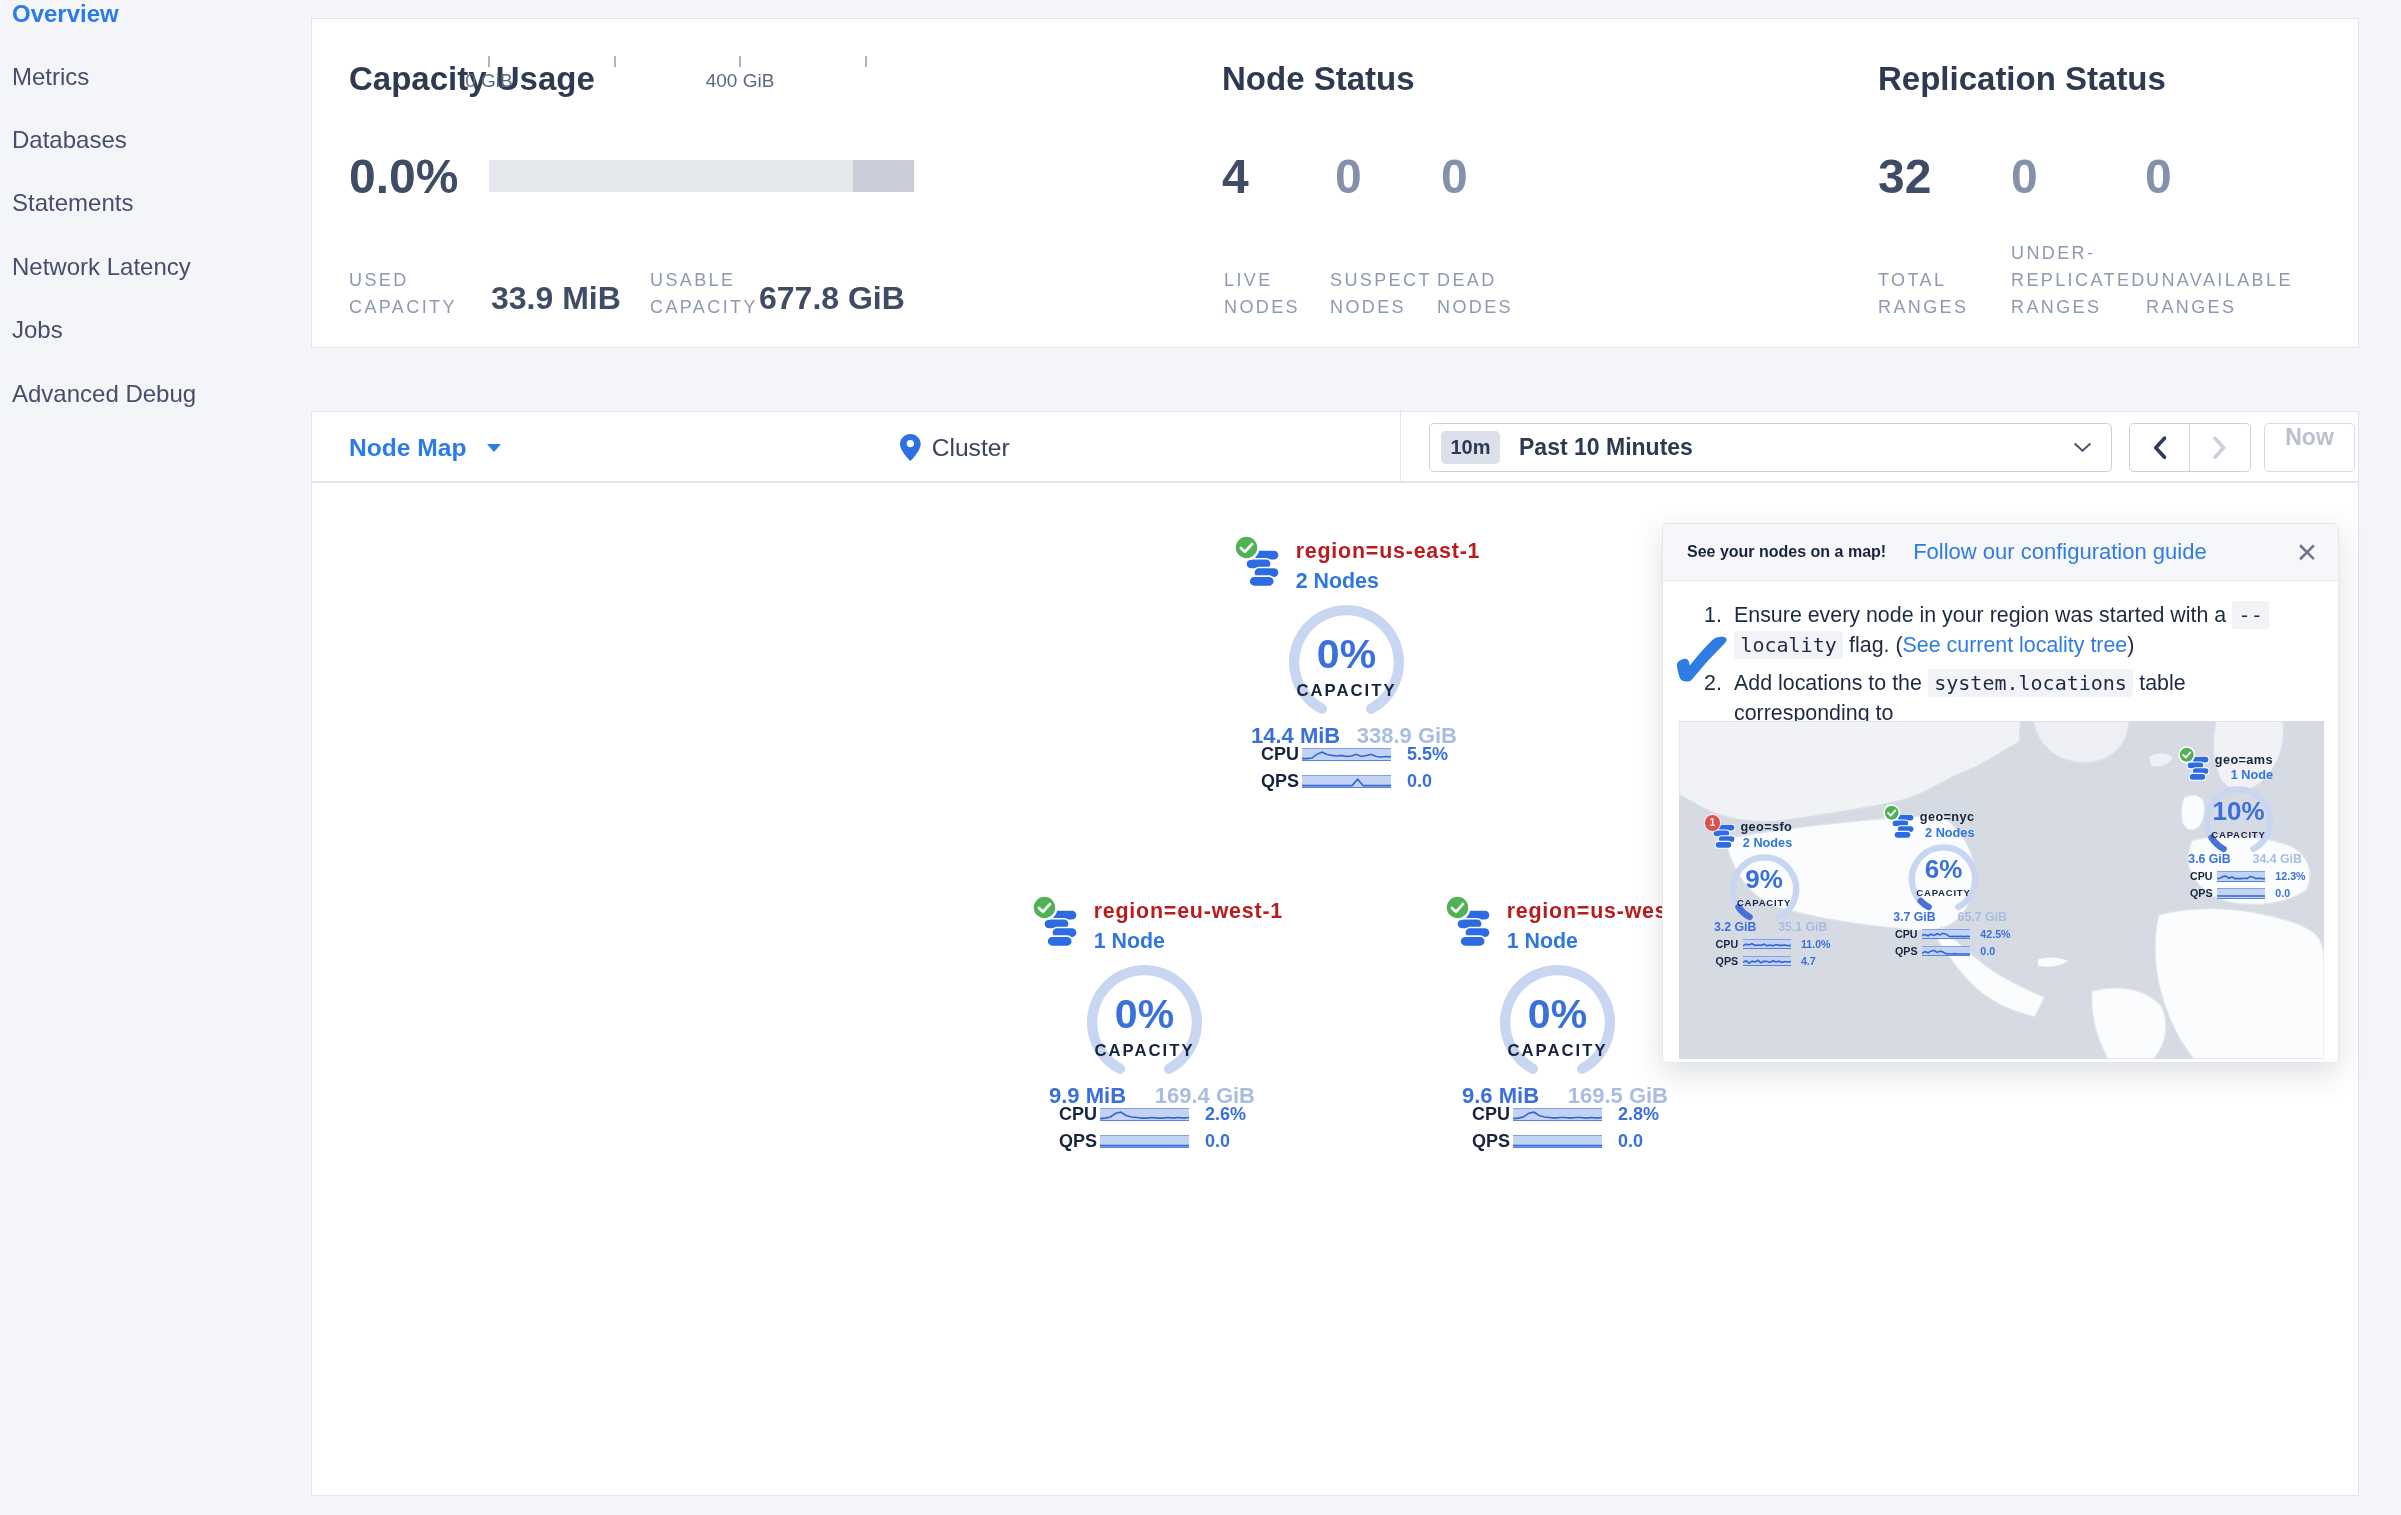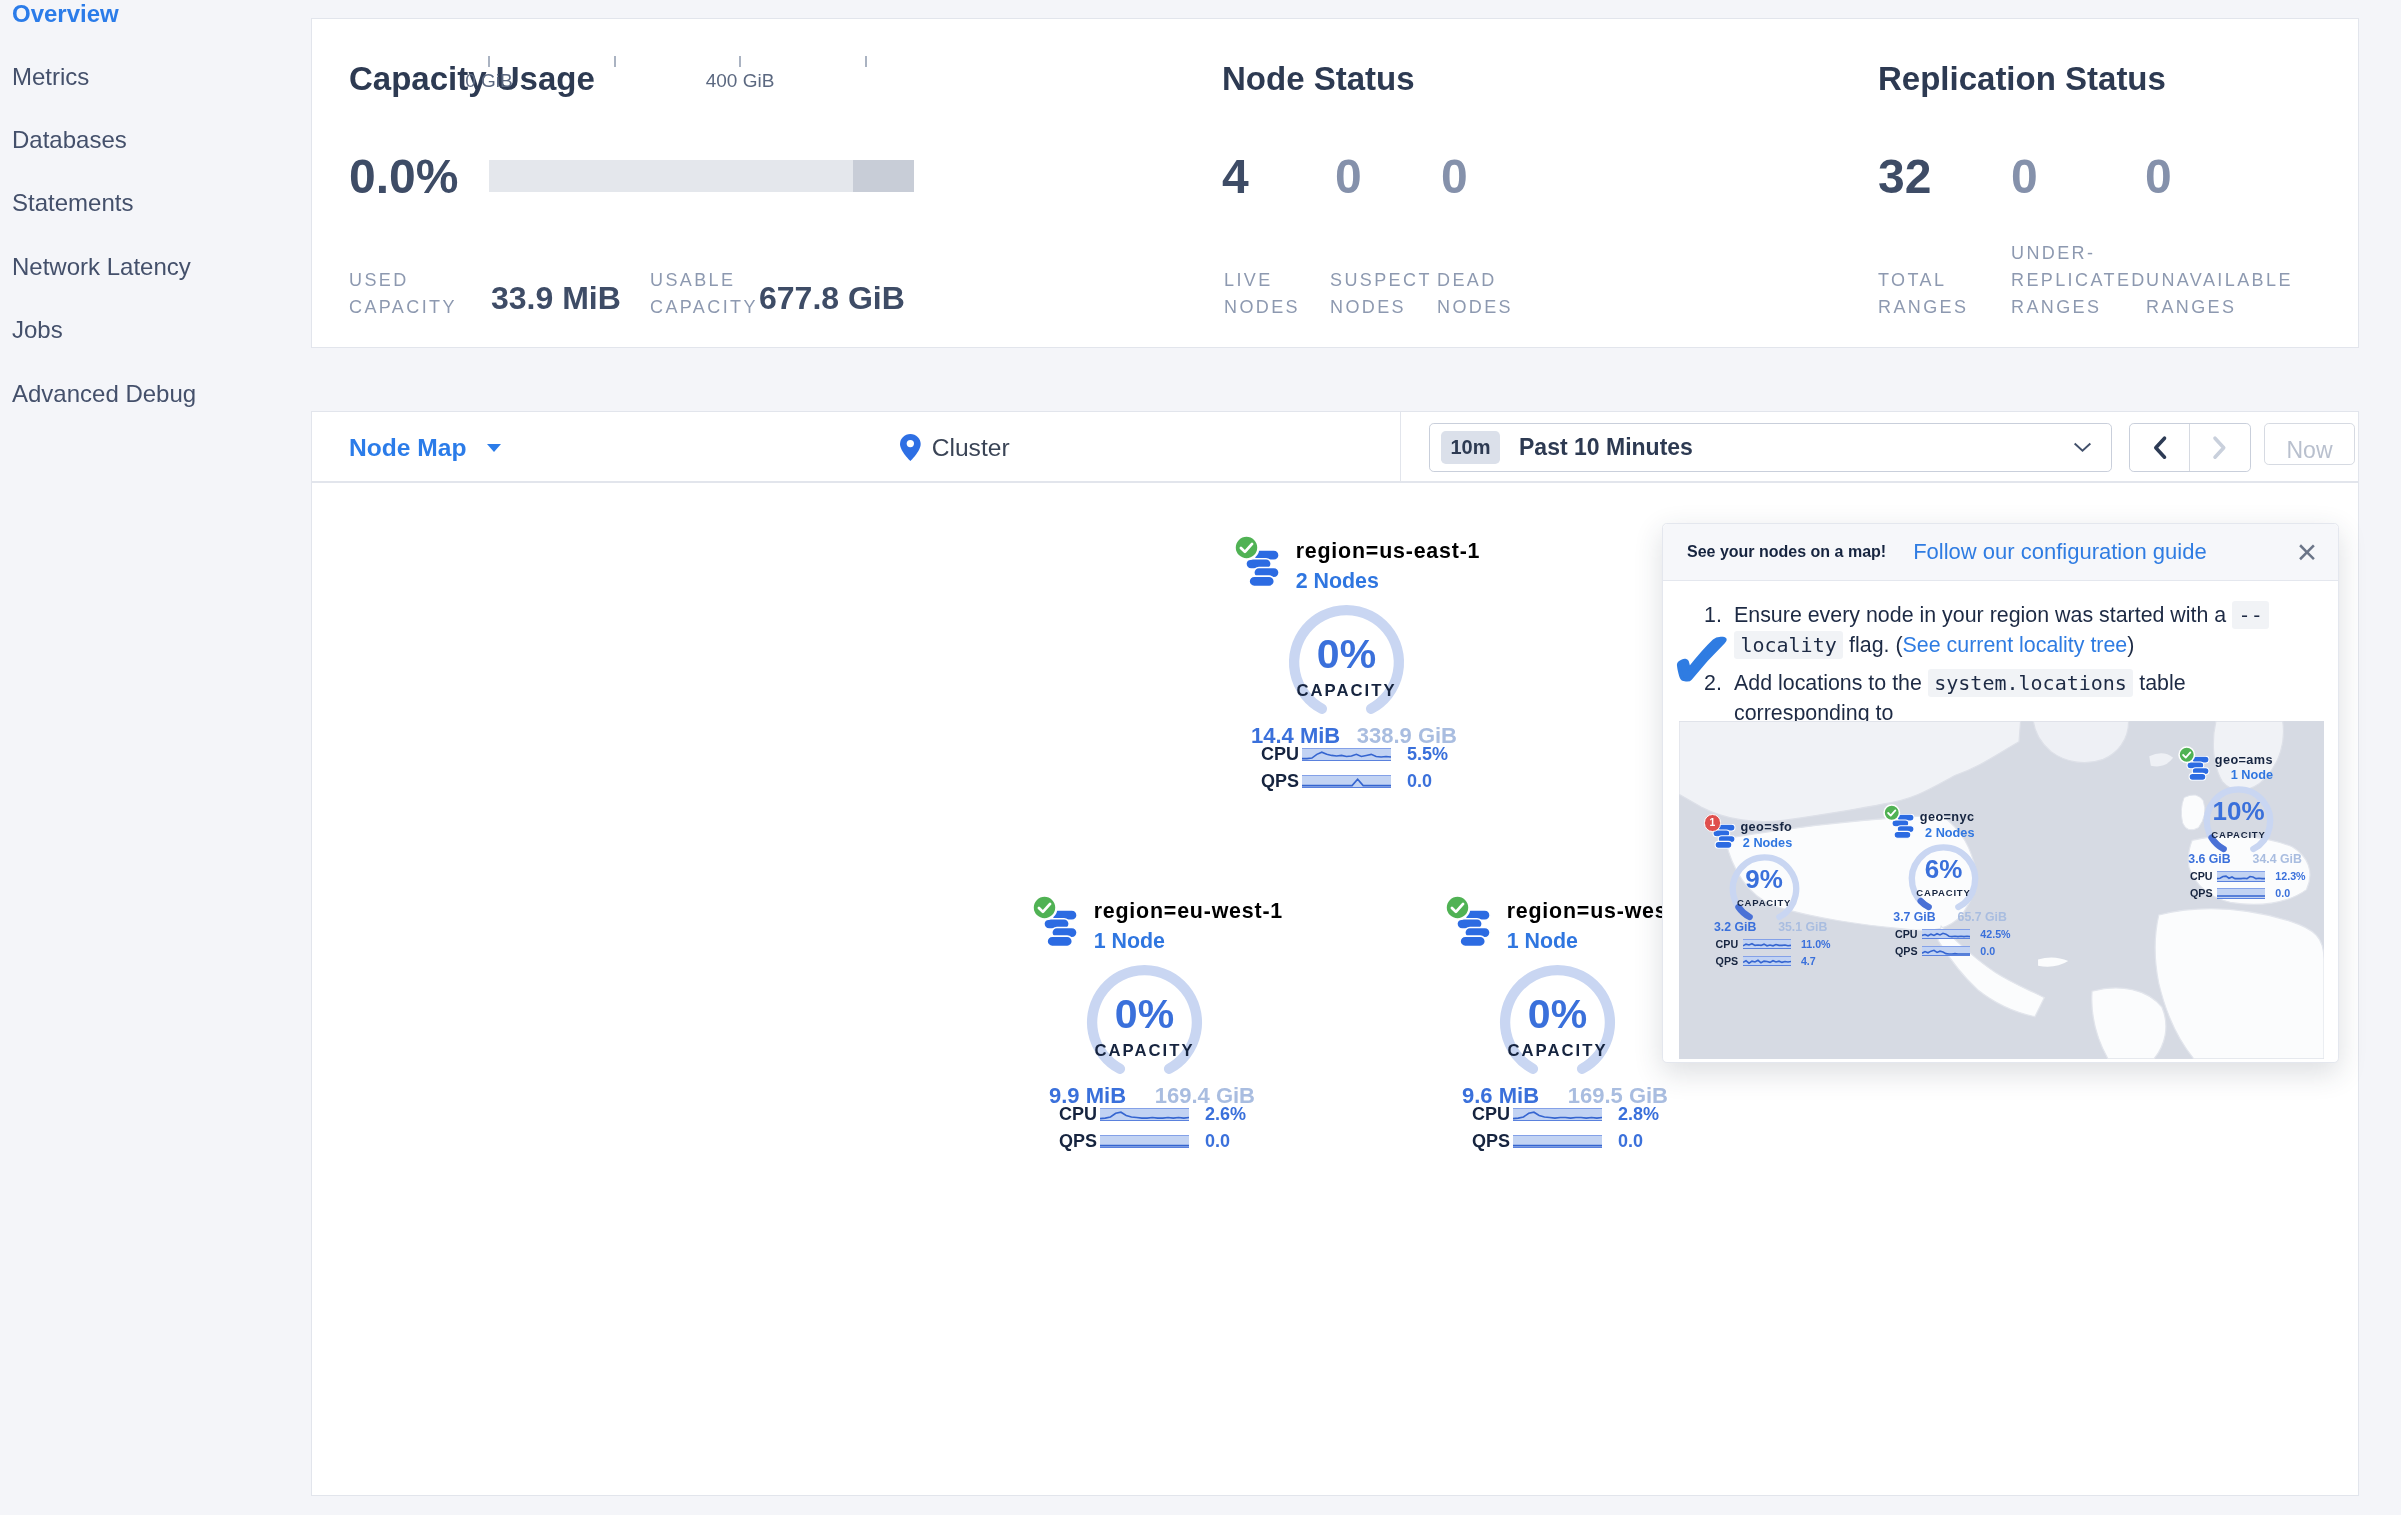--- a/index.html
+++ b/index.html
@@ -33,29 +33,29 @@
   .dd-caret { display:inline-block; margin-left:20.7px; width:0; height:0; border-left:7.1px solid transparent; border-right:7.1px solid transparent; border-top:8.7px solid #2b7ce9; }
   .crumb { position:absolute; left:588px; top:0; height:71px; display:flex; align-items:center; gap:11px; font-size:24.6px; color:#3a4456; }
   .tb-divider { position:absolute; left:1088px; top:0; width:0.8px; height:71px; background:#e2e5ec; }
   .timesel { position:absolute; left:1117px; top:11px; width:683px; height:49px; border:1.6px solid #c9cfdb; border-radius:4.8px; display:flex; align-items:center; cursor:pointer; background:#fff; }
   .time-badge { margin-left:11px; background:#dbe0ea; border-radius:4.8px; padding:4.8px 9.5px; font-size:20px; font-weight:bold; color:#2d3a52; }
   .time-label { margin-left:19px; font-size:23px; color:#2d3a52; font-weight:bold; }
   .time-chevron { position:absolute; right:19px; }
   .arrowgrp { position:absolute; left:1817px; top:11px; width:122px; height:49px; border:1.6px solid #c9cfdb; border-radius:4.8px; display:flex; background:#fff; }
   .arrowbtn { width:50%; display:flex; align-items:center; justify-content:center; cursor:pointer; }
   .arrowbtn.prev { border-right:0.8px solid #d6dae2; }
-  .now-btn { position:absolute; left:1952px; top:11px; width:91px; height:42px; border:1.6px solid #d6dae2; border-radius:4.8px; display:flex; align-items:flex-end; justify-content:center; font-size:23px; font-weight:normal; color:#b9c0ce; background:#fff; cursor:pointer; }
+  .now-btn { position:absolute; left:1952px; top:11px; width:91px; height:49px; border:1.6px solid #d6dae2; border-radius:4.8px; display:flex; align-items:flex-start; justify-content:center; font-size:23px; font-weight:bold; color:#b9c0ce; background:#fff; cursor:pointer; }
 
   
   .mapnode { position:absolute; width:238px; height:266px; }
   .mn-head { position:absolute; left:6.4px; top:0; display:flex; gap:14.3px; }
   .iconstack { position:relative; width:48px; height:56px; flex:none; }
   .okbadge { position:absolute; left:0; top:0; z-index:2; }
   .dbicon { position:absolute; left:11px; top:16px; }
-  .mn-region { font-size:21.4px; font-weight:bold; color:#000000; letter-spacing:0.8px; padding-top:4.8px; white-space:nowrap; }
+  .mn-region { font-size:21.4px; font-weight:bold; color:#b91c1c; letter-spacing:0.8px; padding-top:4.8px; white-space:nowrap; }
   .mn-nodes { font-size:21.4px; font-weight:bold; color:#2f76e0; margin-top:4.8px; cursor:pointer; }
   .arcwrap { position:absolute; left:44px; top:65px; width:151px; height:127px; }
   .arcwrap svg.gauge { position:absolute; left:0; top:0; }
   .mn-pct { position:absolute; left:0; width:151px; top:32px; text-align:center; font-size:41px; font-weight:bold; color:#3a70db; }
   .mn-cap { position:absolute; left:0; width:151px; top:82px; text-align:center; font-size:16.7px; font-weight:bold; color:#16243f; letter-spacing:2px; }
   .mn-values { position:absolute; left:24px; right:8px; top:189px; display:flex; justify-content:space-between; font-size:22px; font-weight:bold; }
   .mn-used { color:#3a70db; }
   .mn-total { color:#a9bde0; }
   .mn-row { position:absolute; left:34px; display:flex; align-items:center; }
   .mn-row.cpu { top:210px; }

